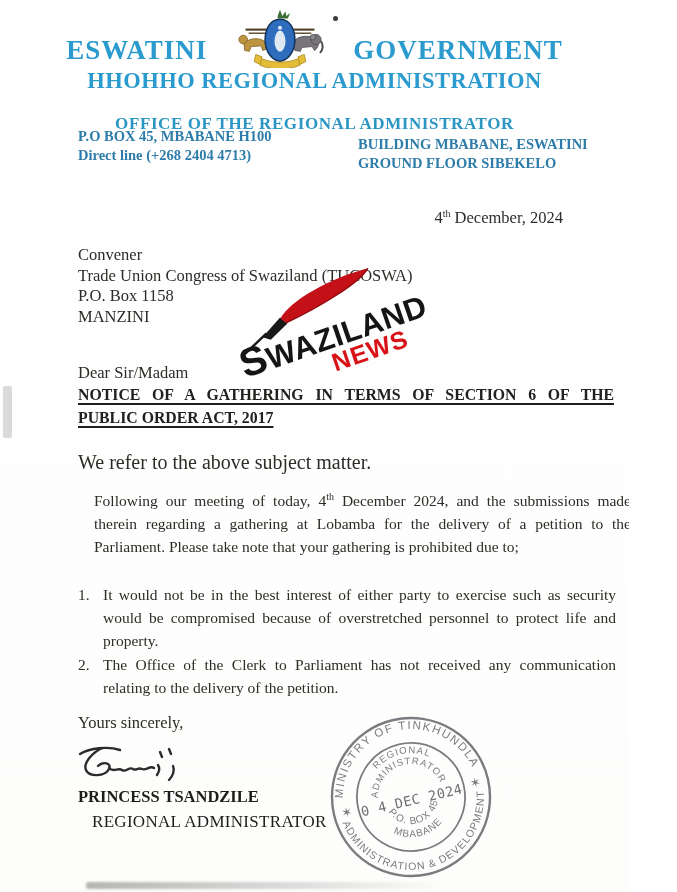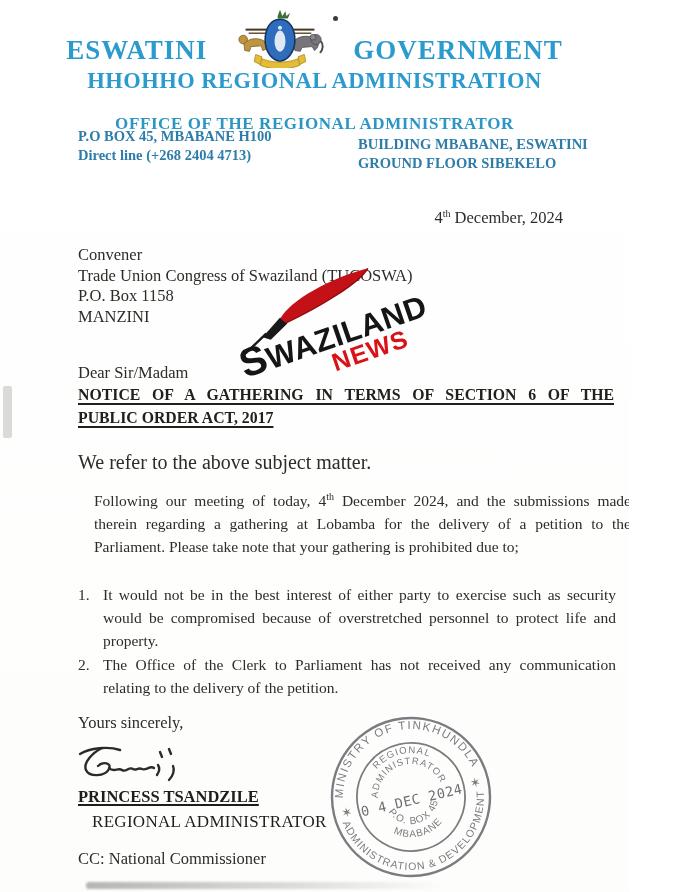--- a/index.html
+++ b/index.html
@@ -26,21 +26,21 @@
   .subject .l1{text-align:justify;text-align-last:justify;text-decoration:underline;text-decoration-thickness:1.8px;text-underline-offset:3px;margin-bottom:5px;}
   .subject .l2{text-decoration:underline;text-decoration-thickness:1.8px;text-underline-offset:3px;}
   .intro{position:absolute;left:78px;top:451px;font-size:20px;}
   .para{position:absolute;left:78px;top:489px;width:537px;font-size:15.5px;line-height:23px;text-align:justify;margin-left:16px;}
   .list{position:absolute;left:78px;top:583px;width:538px;font-size:15.5px;}
   .list-item{display:flex;margin-bottom:1px;}
   .list-item .num{width:25px;flex:none;line-height:23px;}
   .list-item .txt{flex:1;text-align:justify;line-height:23px;}
   .closing{position:absolute;left:78px;top:713px;font-size:16.5px;}
   .sig-svg{position:absolute;left:72px;top:737px;}
-  .sig-name{position:absolute;left:78px;top:787px;font-size:16.5px;font-weight:bold;color:#1e1d1b;text-decoration:underline;text-decoration-thickness:1.6px;text-underline-offset:2px;}
+  .sig-name{position:absolute;left:78px;top:787px;font-size:16.5px;font-weight:bold;color:#1e1d1b;text-decoration-thickness:1.6px;text-underline-offset:2px;}
   .sig-title{position:absolute;left:92px;top:812px;font-size:17px;font-weight:normal;color:#1e1d1b;letter-spacing:.3px;}
   .cc-line{position:absolute;left:78px;top:849px;font-size:16.5px;}
   
   .wm{position:absolute;left:236px;top:291px;width:184px;height:92px;transform:rotate(-19deg);}
   .wm-word1{position:absolute;left:0;top:24px;font-family:"Liberation Sans",sans-serif;font-weight:900;font-size:31px;letter-spacing:.5px;color:#151515;line-height:1;}
   .wm-word1::first-letter{font-size:40px;}
   .wm-word2{position:absolute;left:88px;top:60px;font-family:"Liberation Sans",sans-serif;font-weight:900;font-size:25px;letter-spacing:1px;color:#d81217;line-height:1;}
   .wm-pen{position:absolute;left:6px;top:-8px;width:160px;height:44px;}
   
   .stamp{position:absolute;left:328px;top:714px;width:166px;height:166px;transform:rotate(-7deg);opacity:.82;}
@@ -181,15 +181,14 @@
         <text font-size="9.5" letter-spacing="1"><textPath href="#arcTopIn2" startOffset="50%" text-anchor="middle">ADMINISTRATOR</textPath></text>
         <text x="83" y="91" text-anchor="middle" font-family="DejaVu Sans Mono, monospace" font-size="13.5" letter-spacing="0.5" fill="#4c4f52">0 4 DEC 2024</text>
         <text font-size="10" letter-spacing="0.8"><textPath href="#arcBotIn1" startOffset="50%" text-anchor="middle">P.O. BOX 45</textPath></text>
         <text font-size="10" letter-spacing="0.8"><textPath href="#arcBotIn2" startOffset="50%" text-anchor="middle">MBABANE</textPath></text>
         <text x="17" y="88" text-anchor="middle" font-size="13">✶</text>
         <text x="149" y="88" text-anchor="middle" font-size="13">✶</text>
       </g>
     </g>
   </svg>
 
-  <div class="cc-line">CC: National Commissioner</div>
 
 </div>
 
 </body></html>

